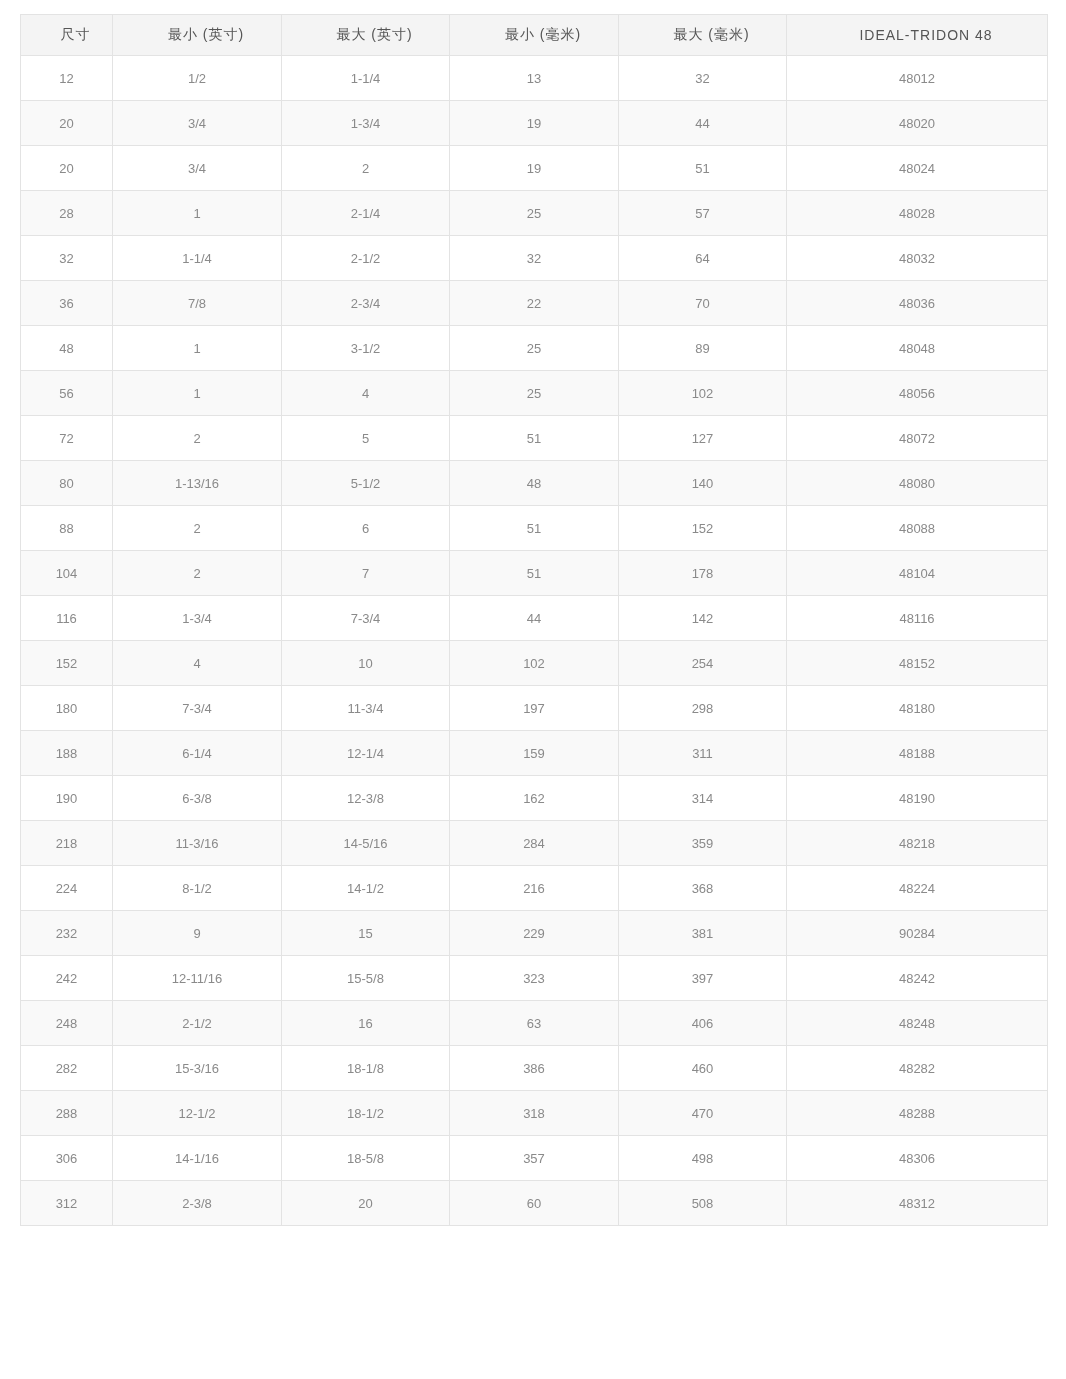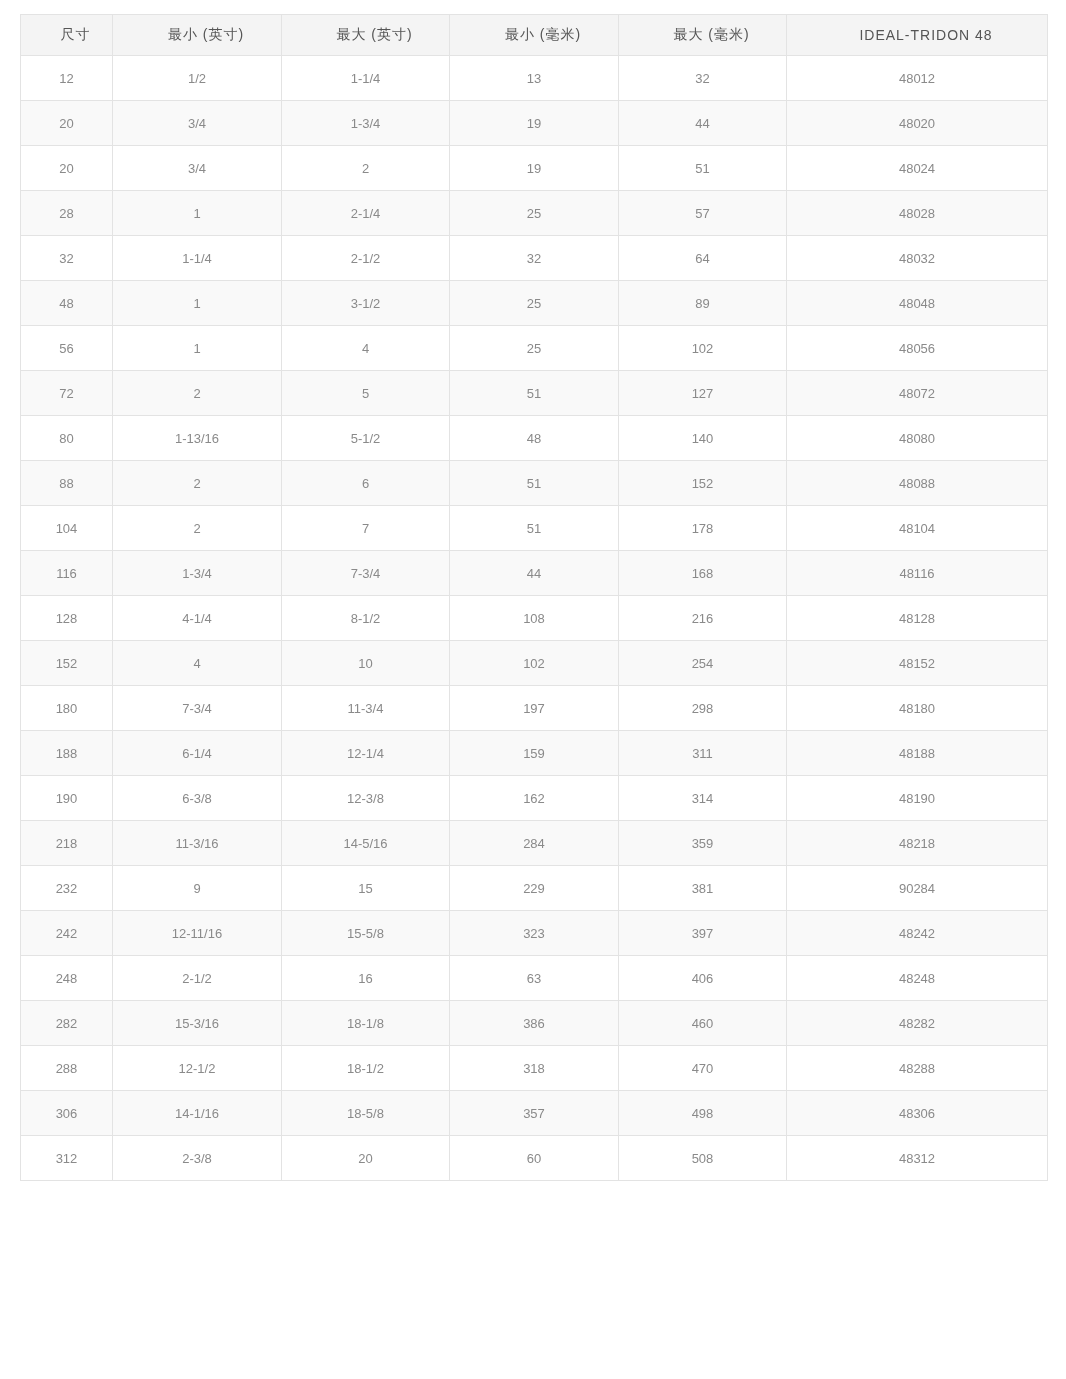--- a/index.html
+++ b/index.html
@@ -119,20 +119,28 @@
         </tr>
         <tr>
           <td>32</td>
           <td>1-1/4</td>
           <td>2-1/2</td>
           <td>32</td>
           <td>64</td>
           <td>48032</td>
         </tr>
         <tr>
+          <td>36</td>
+          <td>7/8</td>
+          <td>2-3/4</td>
+          <td>22</td>
+          <td>70</td>
+          <td>48036</td>
+        </tr>
+        <tr>
           <td>48</td>
           <td>1</td>
           <td>3-1/2</td>
           <td>25</td>
           <td>89</td>
           <td>48048</td>
         </tr>
         <tr>
           <td>56</td>
           <td>1</td>
@@ -171,30 +179,22 @@
           <td>7</td>
           <td>51</td>
           <td>178</td>
           <td>48104</td>
         </tr>
         <tr>
           <td>116</td>
           <td>1-3/4</td>
           <td>7-3/4</td>
           <td>44</td>
-          <td>168</td>
+          <td>142</td>
           <td>48116</td>
-        </tr>
-        <tr>
-          <td>128</td>
-          <td>4-1/4</td>
-          <td>8-1/2</td>
-          <td>108</td>
-          <td>216</td>
-          <td>48128</td>
         </tr>
         <tr>
           <td>152</td>
           <td>4</td>
           <td>10</td>
           <td>102</td>
           <td>254</td>
           <td>48152</td>
         </tr>
         <tr>
@@ -223,20 +223,28 @@
         </tr>
         <tr>
           <td>218</td>
           <td>11-3/16</td>
           <td>14-5/16</td>
           <td>284</td>
           <td>359</td>
           <td>48218</td>
         </tr>
         <tr>
+          <td>224</td>
+          <td>8-1/2</td>
+          <td>14-1/2</td>
+          <td>216</td>
+          <td>368</td>
+          <td>48224</td>
+        </tr>
+        <tr>
           <td>232</td>
           <td>9</td>
           <td>15</td>
           <td>229</td>
           <td>381</td>
           <td>90284</td>
         </tr>
         <tr>
           <td>242</td>
           <td>12-11/16</td>

